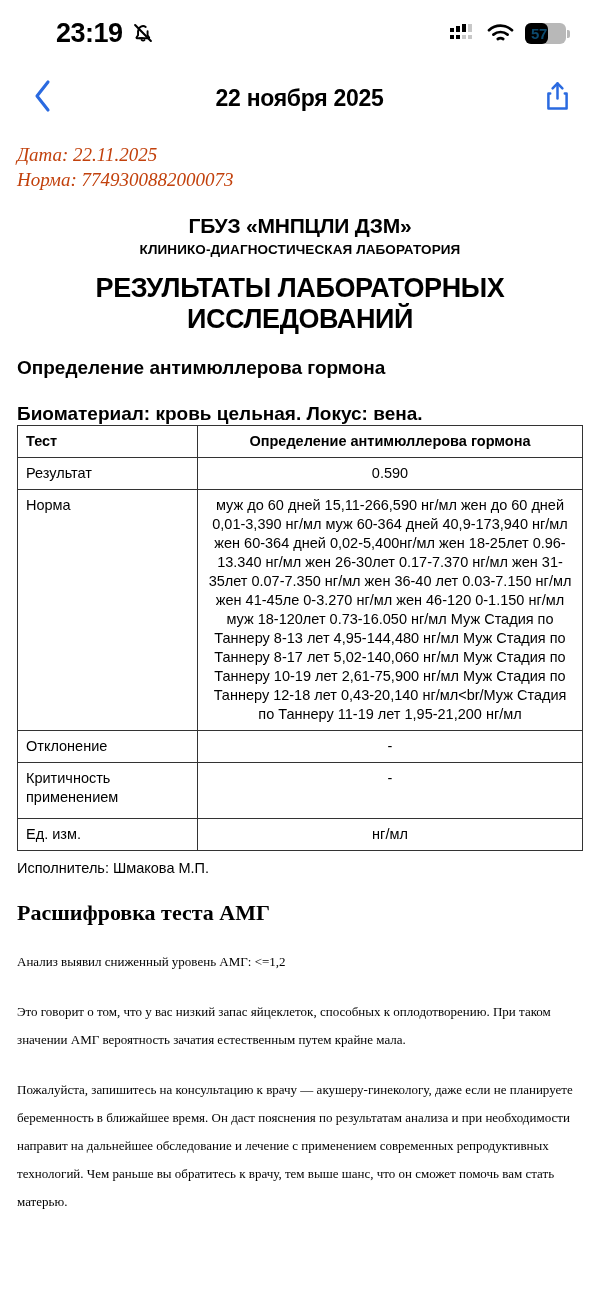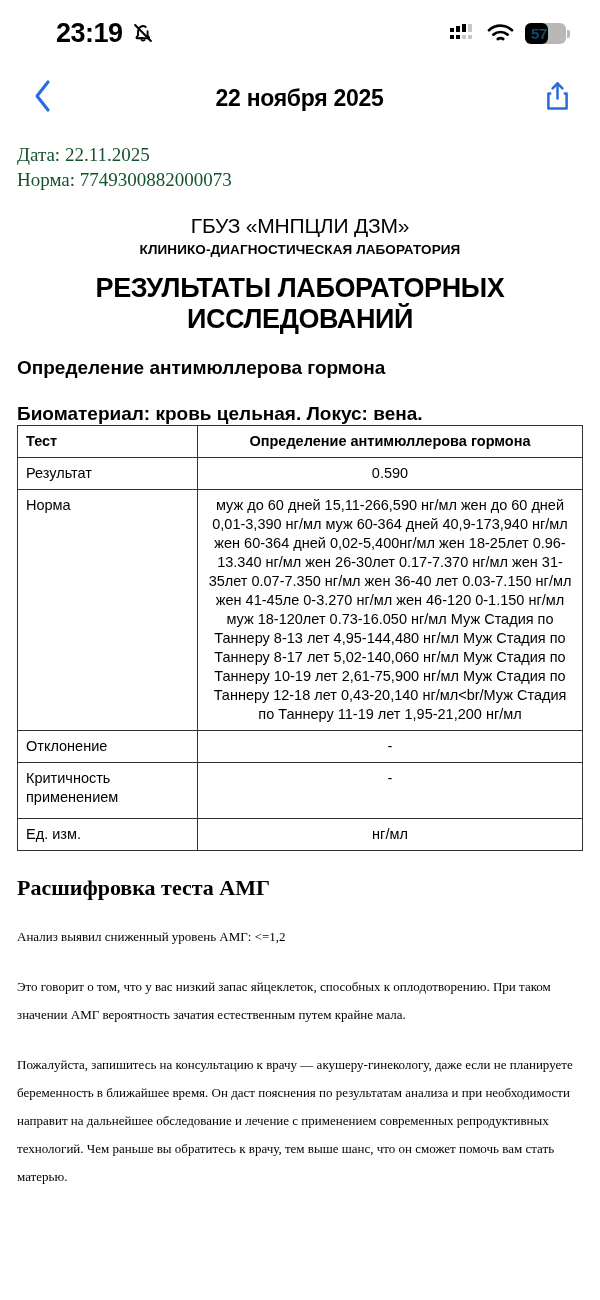--- a/index.html
+++ b/index.html
@@ -99,28 +99,29 @@
 
   
   .doc {
     padding: 0 17px;
   }
 
   .meta-line {
     font-family: "Liberation Serif", serif;
     font-size: 19px;
     line-height: 25px;
-    color: #14532d;
+    color: #c2410c;
+    font-style: italic;
   }
   .meta-block { margin-top: 12px; }
 
   .org-name {
     text-align: center;
     font-size: 21px;
-    font-weight: normal;
+    font-weight: bold;
     margin-top: 22px;
     letter-spacing: -0.2px;
   }
   .org-sub {
     text-align: center;
     font-size: 13.5px;
     font-weight: bold;
     margin-top: 4px;
     letter-spacing: 0.1px;
   }
@@ -291,19 +292,20 @@
         <td class="col-label tall">Критичность применением</td>
         <td class="col-value tall">-</td>
       </tr>
       <tr>
         <td class="col-label">Ед. изм.</td>
         <td class="col-value">нг/мл</td>
       </tr>
     </tbody>
   </table>
 
+  <div class="performer">Исполнитель: Шмакова М.П.</div>
 
   <div class="interp-heading">Расшифровка теста АМГ</div>
   <div class="interp-p">Анализ выявил сниженный уровень АМГ: &lt;=1,2</div>
   <div class="interp-p">Это говорит о том, что у вас низкий запас яйцеклеток, способных к оплодотворению. При таком значении АМГ вероятность зачатия естественным путем крайне мала.</div>
   <div class="interp-p">Пожалуйста, запишитесь на консультацию к врачу — акушеру-гинекологу, даже если не планируете беременность в ближайшее время. Он даст пояснения по результатам анализа и при необходимости направит на дальнейшее обследование и лечение с применением современных репродуктивных технологий. Чем раньше вы обратитесь к врачу, тем выше шанс, что он сможет помочь вам стать матерью.</div>
 
 </div>
 
 </body></html>

